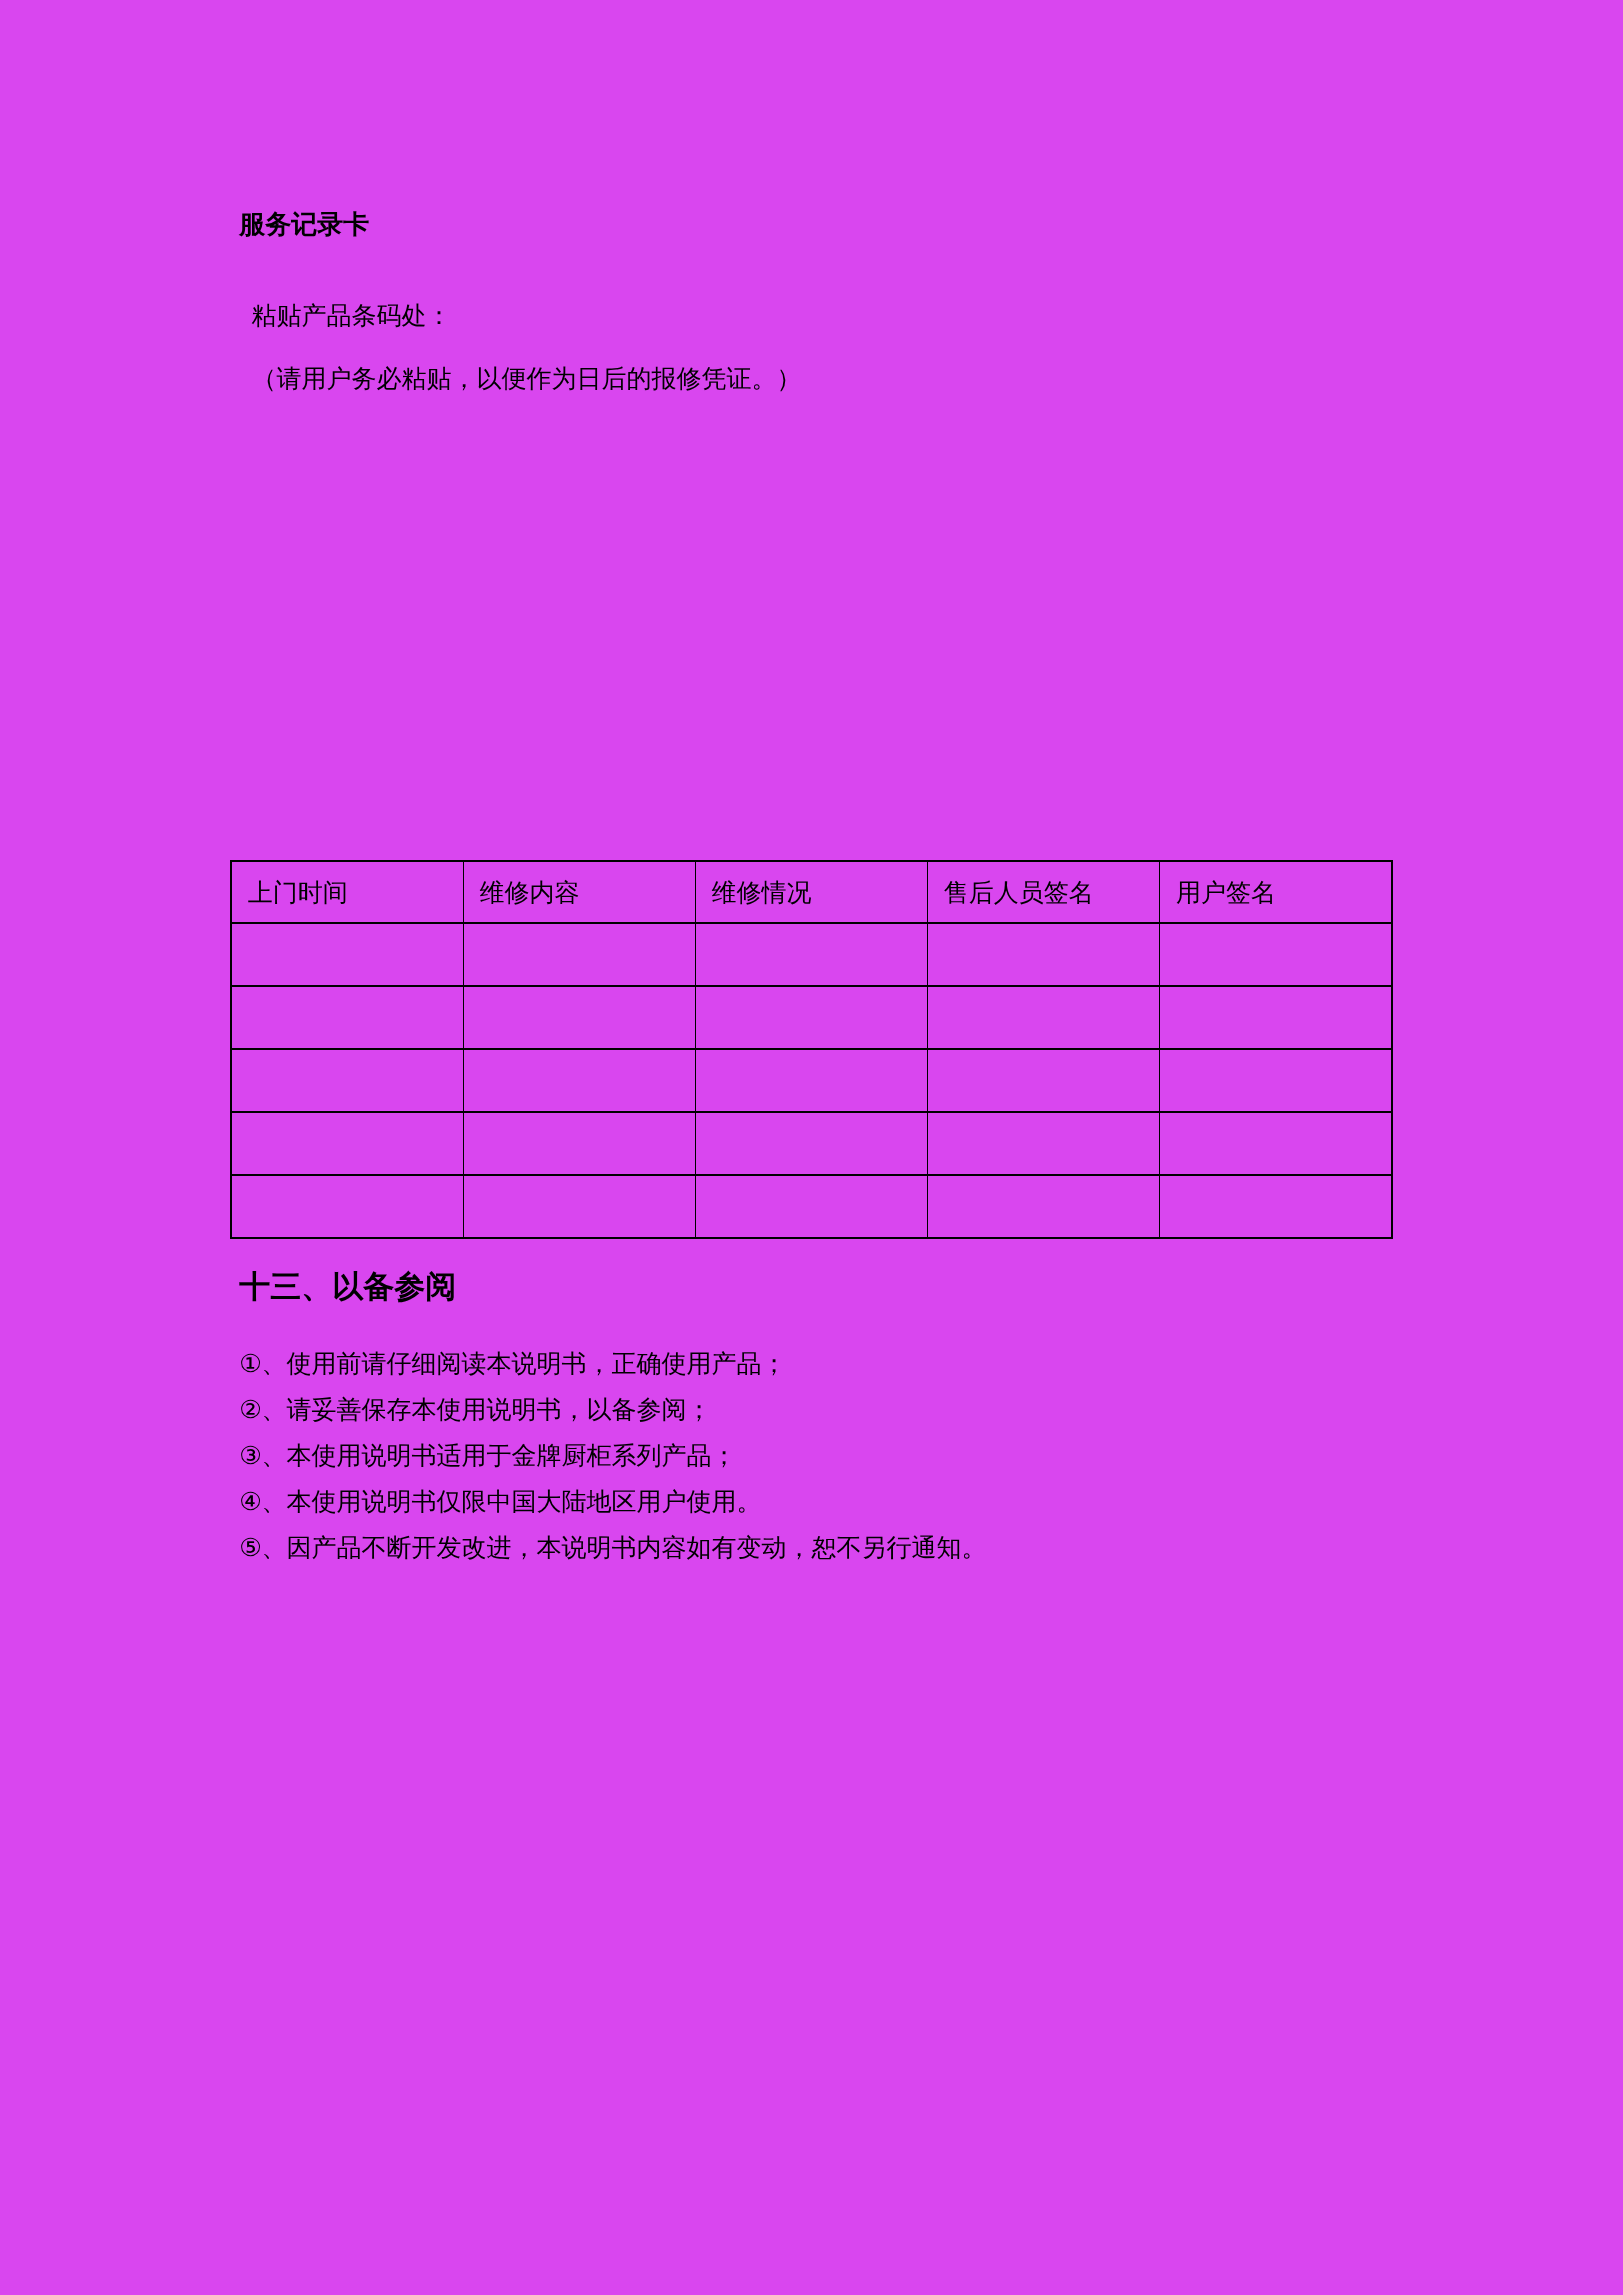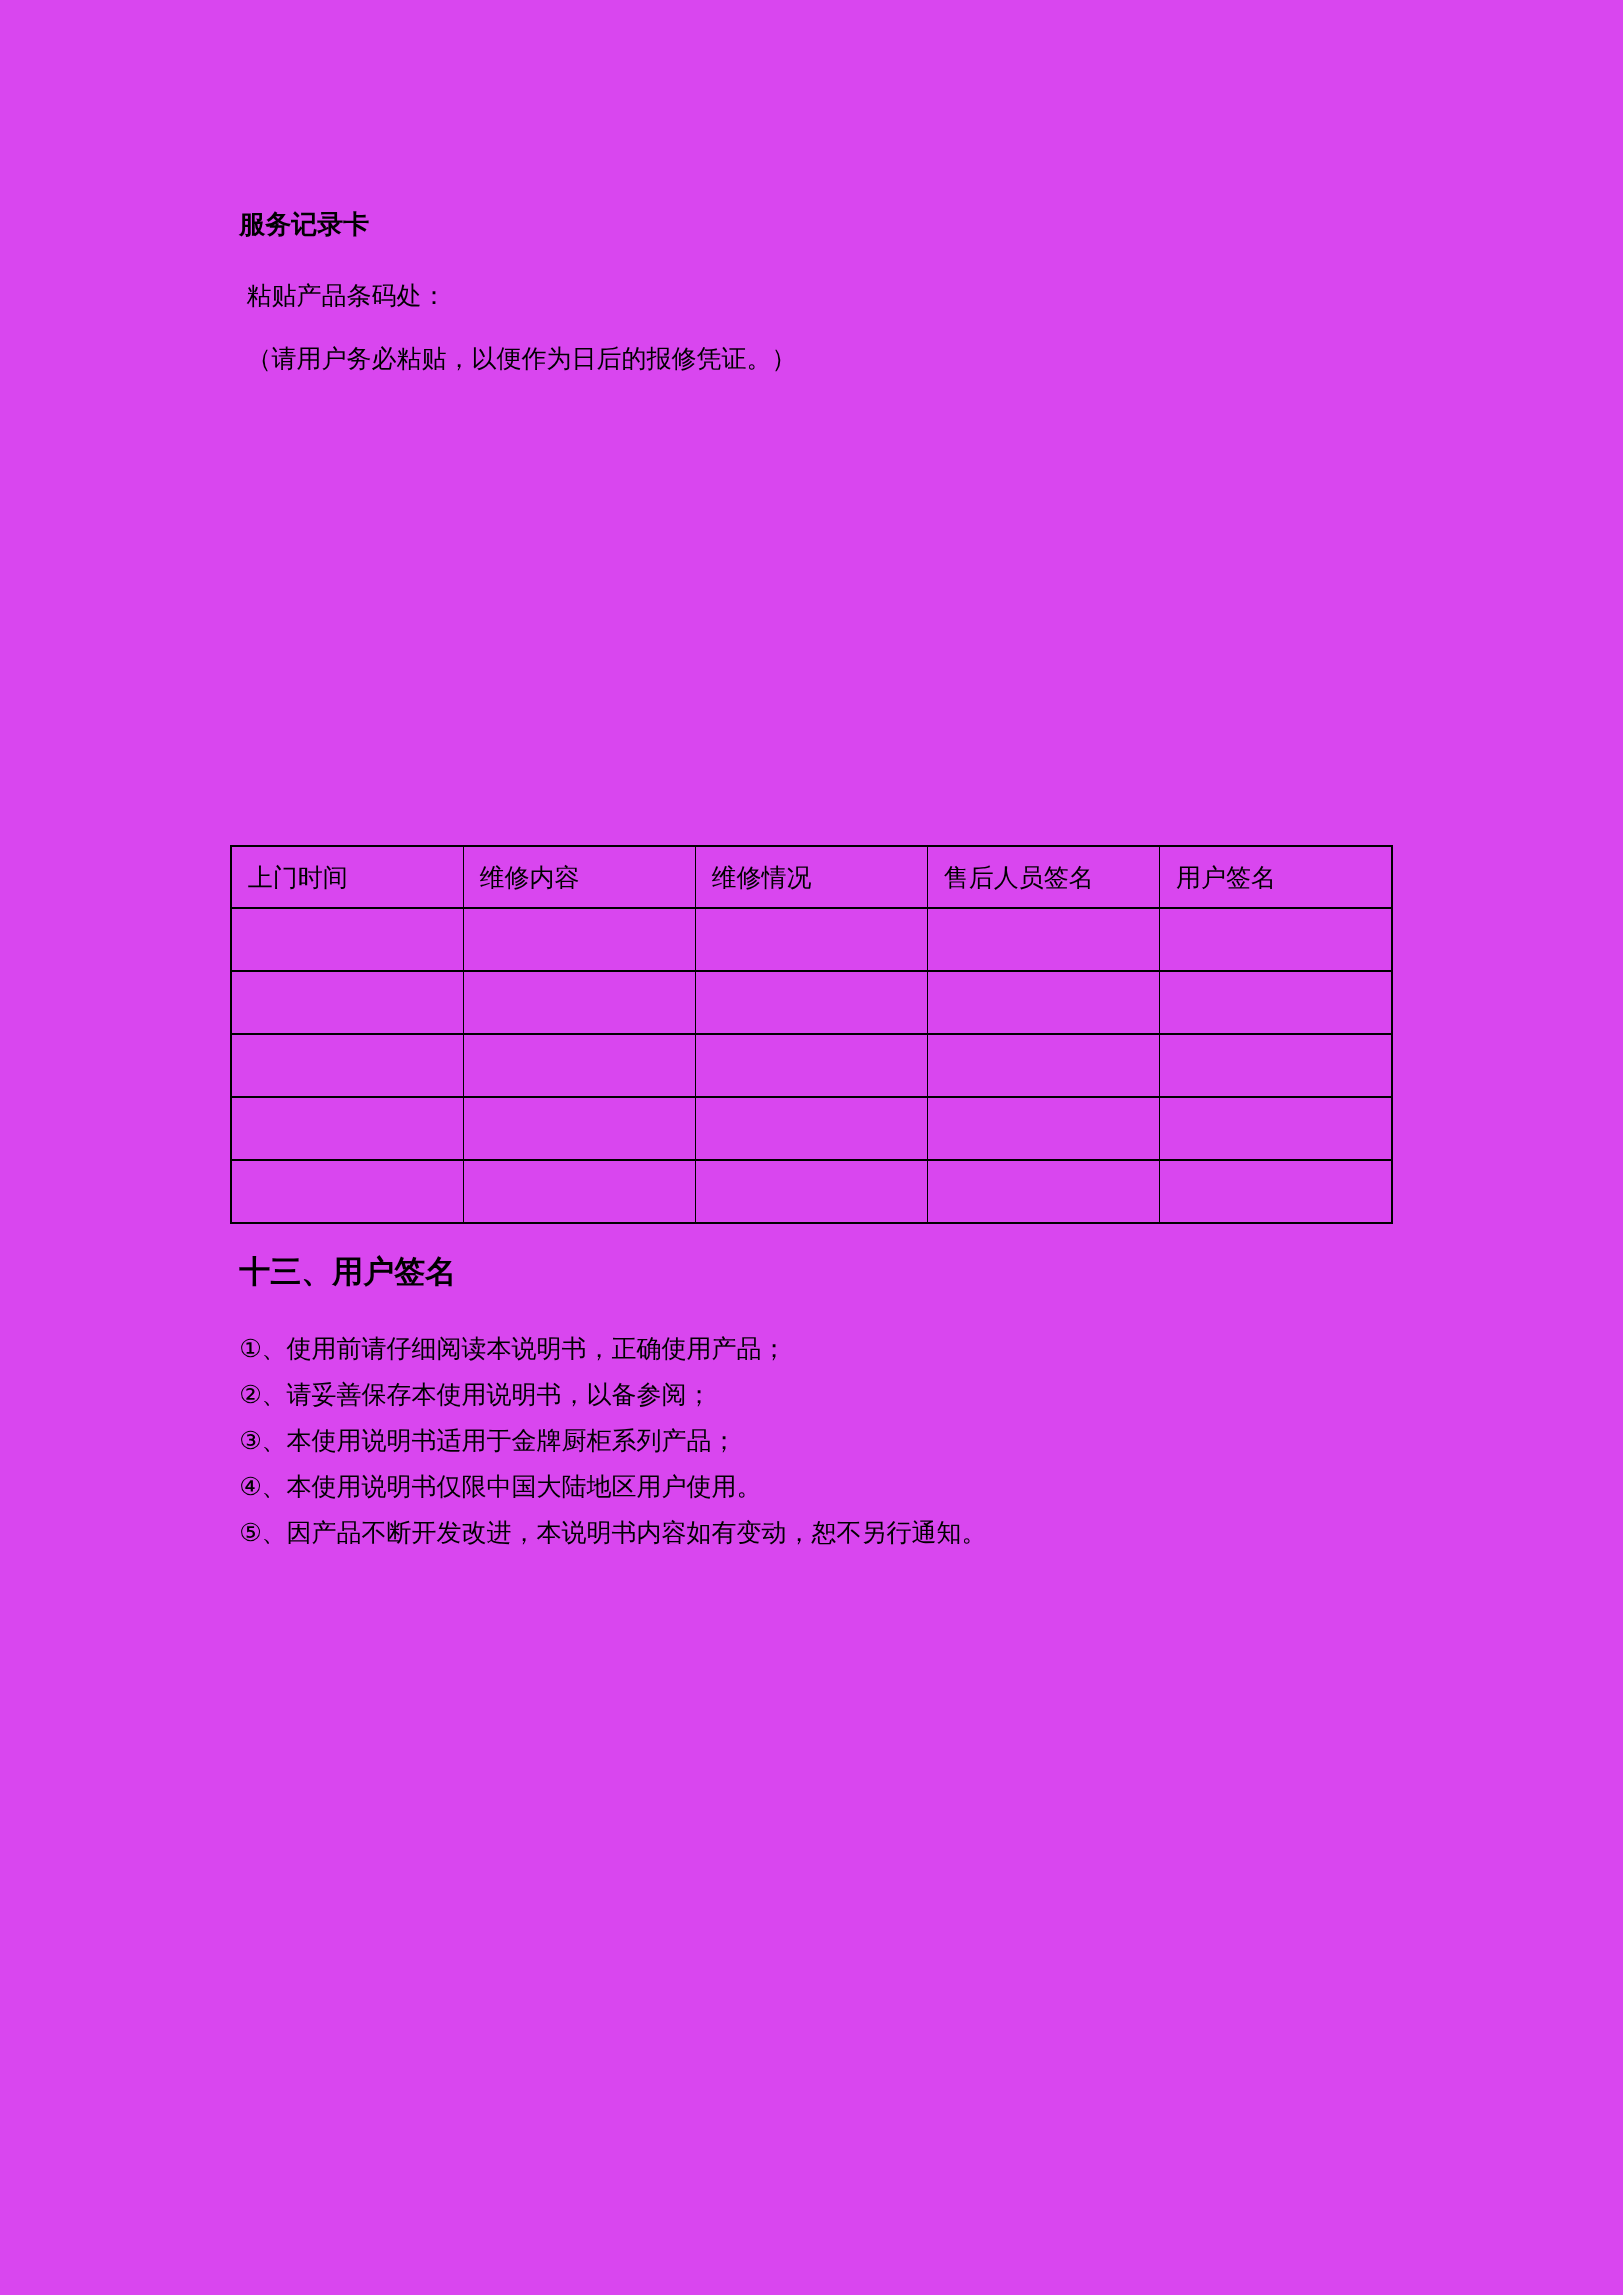--- a/index.html
+++ b/index.html
@@ -19,24 +19,24 @@
     overflow: hidden;
   }
   .section-title {
     margin: 0;
     padding-left: 9.2px;
     font-size: 26px;
     font-weight: bold;
     line-height: 1.4;
   }
   .barcode-box {
-    margin-top: 17px;
+    margin-top: 32px;
     height: 576px;
     box-sizing: border-box;
-    border: 2px solid #d946ef;
+    border: 7px solid #d946ef;
     padding: 17px 14.4px;
   }
   .barcode-box p {
     margin: 0;
     font-size: 25px;
     line-height: 1.4;
   }
   .barcode-box .paste-note {
     margin-top: 28px;
   }
@@ -143,21 +143,21 @@
         <tr>
           <td></td>
           <td></td>
           <td></td>
           <td></td>
           <td></td>
         </tr>
       </tbody>
   </table>
 
-  <h2 class="section-title notes-title">十三、用户签名</h2>
+  <h2 class="section-title notes-title">十三、以备参阅</h2>
 
   <ul class="notes-list">
     <li>①、使用前请仔细阅读本说明书，正确使用产品；</li>
     <li>②、请妥善保存本使用说明书，以备参阅；</li>
     <li>③、本使用说明书适用于金牌厨柜系列产品；</li>
     <li>④、本使用说明书仅限中国大陆地区用户使用。</li>
     <li>⑤、因产品不断开发改进，本说明书内容如有变动，恕不另行通知。</li>
   </ul>
 
 </div>

